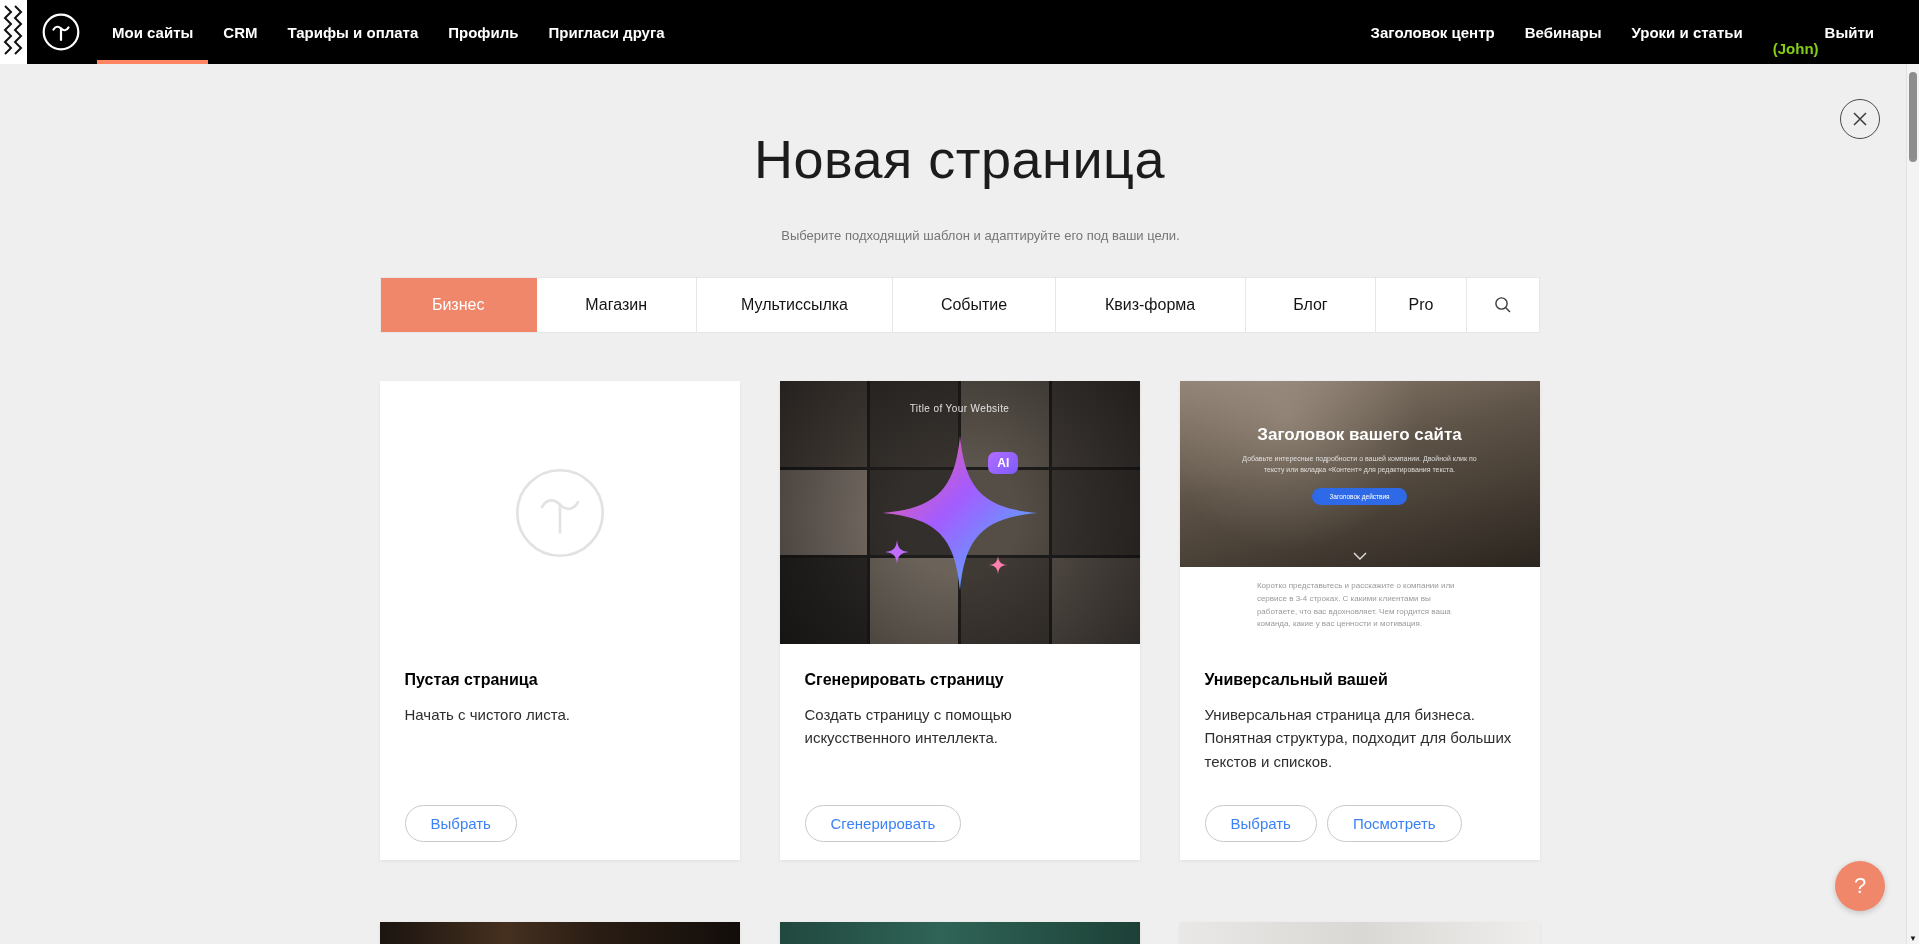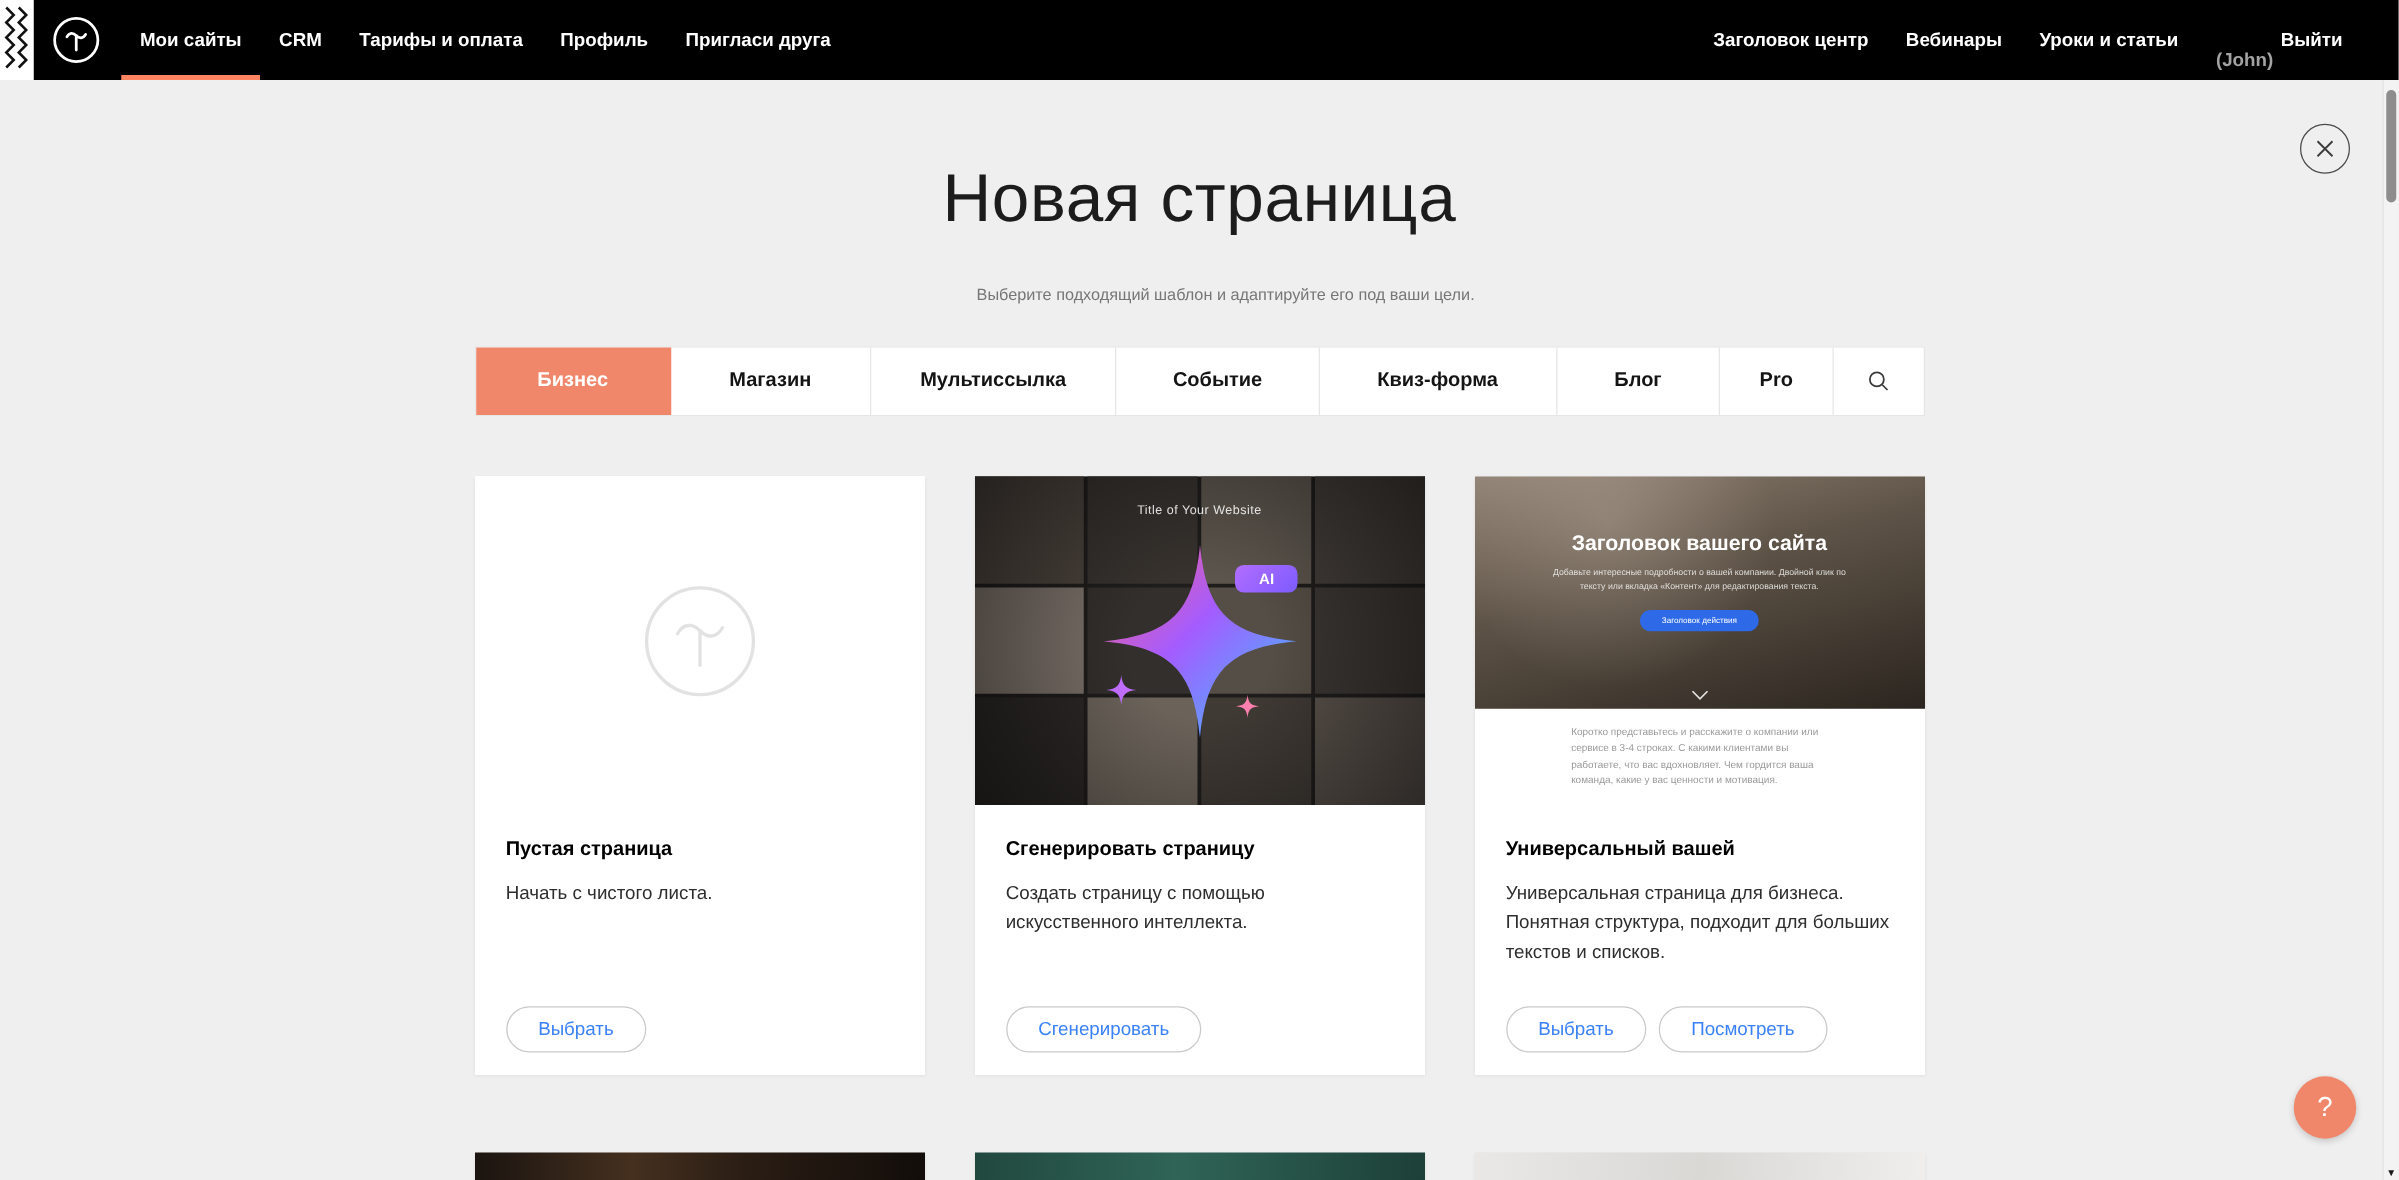--- a/index.html
+++ b/index.html
@@ -17,21 +17,21 @@
   }
   .zigzag { width: 27px; background: #fff; display:flex; align-items:center; justify-content:center; }
   .logo-wrap { display:flex; align-items:center; padding: 0 16px 0 14px; cursor:pointer; }
   .nav-group { display:flex; align-items:stretch; }
   .nav-item {
     display:flex; align-items:center; padding: 0 15px;
     font-size: 15px; font-weight: bold; color:#fff; cursor:pointer; white-space: nowrap;
   }
   .nav-item.active { box-shadow: inset 0 -4px 0 #ff8562; }
   .nav-right { margin-left:auto; display:flex; align-items:stretch; padding-right: 30px; }
-  .user-name { color:#a3a3a3; margin-right: 6px; font-weight: bold; margin-top: 32px; }
+  .user-name { color:#84cc16; margin-right: 6px; font-weight: bold; margin-top: 32px; }
 
   
   .main { padding-top: 64px; text-align: center; }
   .page-title {
     font-size: 54px; font-weight: 300; color:#1c1c1c; letter-spacing: 0.5px; line-height: 1.15;
   }
   .page-subtitle { margin-top: 38px; font-size: 13px; font-weight: 300; color:#767676;padding-left:42px; }
 
   .close-btn {
     position: absolute; top: 99px; right: 39px; width: 40px; height: 40px;
@@ -39,21 +39,21 @@
     display:flex; align-items:center; justify-content:center; cursor:pointer; z-index: 6;
   }
 
   
   .tabs {
     width: 1160px; margin: 34px auto 0; height: 56px; display:flex;
     background:#fff; border: 1px solid #e6e6e6;
   }
   .tab {
     display:flex; align-items:center; justify-content:center;
-    font-size: 16px; color:#141414; border-right: 1px solid #e6e6e6; cursor:pointer;font-weight:bold;
+    font-size: 16px; color:#141414; border-right: 1px solid #e6e6e6; cursor:pointer;
   }
   .tab:last-child { border-right: none; }
   .tab.active { background: #f0876b; color: #fff; border-right-color: transparent; }
   .tab-search { flex: 1; }
 
   
   .cards { width: 1160px; margin: 48px auto 0; display:grid; grid-template-columns: repeat(3,1fr); gap: 40px; text-align:left; }
   .card {
     background:#fff; height: 479px; display:flex; flex-direction:column;
     box-shadow: 0 1px 3px rgba(0,0,0,.07); cursor:pointer; position:relative;
@@ -84,21 +84,21 @@
   .mosaic-title {
     position:absolute; top: 22px; width:100%; text-align:center;
     font-size: 10px; color: rgba(255,255,255,.85); letter-spacing:.4px;
   }
   .big-star { position:absolute; left:50%; top:50%; transform:translate(-50%,-50%); }
   .small-star-1 { position:absolute; left: 29%; top: 60%; }
   .small-star-2 { position:absolute; left: 58%; top: 66%; }
   .ai-badge {
     position:absolute; left: 58%; top: 27%;
     background: linear-gradient(135deg,#b26dff,#7d5bff);
-    color:#fff; font-size: 12px; font-weight:bold; padding: 4px 19px; border-radius: 7px;
+    color:#fff; font-size: 12px; font-weight:bold; padding: 4px 9px; border-radius: 7px;
   }
 
   
   .hero {
     height: 186px; position:relative; color:#fff;
     background:
       radial-gradient(circle at 30% 20%, rgba(220,205,190,.28), rgba(0,0,0,0) 45%),
       linear-gradient(165deg, #908274 0%, #5e5347 42%, #2b251f 100%);
     display:flex; flex-direction:column; align-items:center; padding-top: 44px;
   }

